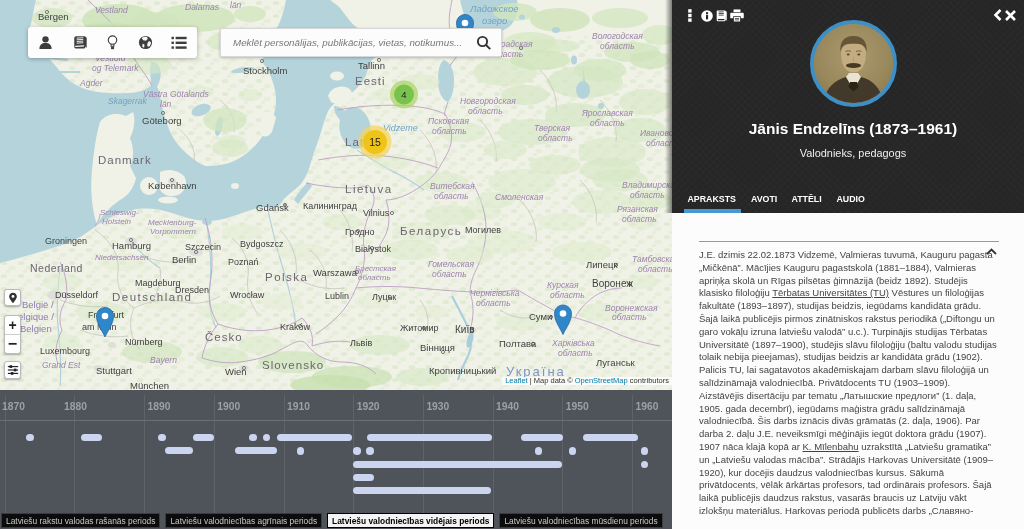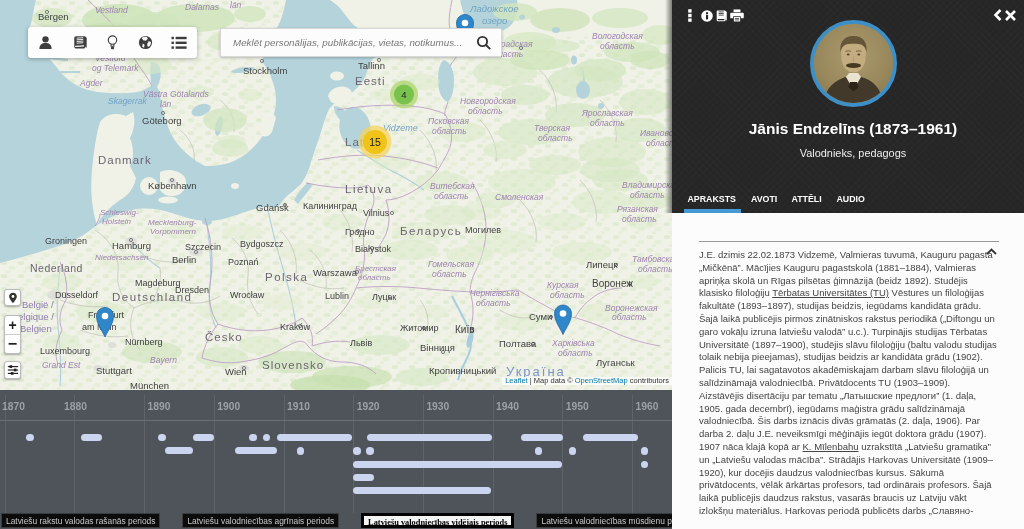--- a/index.html
+++ b/index.html
@@ -14,22 +14,22 @@
 #attrib { position:absolute; right:0; bottom:5px; height:8px; background:rgba(255,255,255,0.75); font-size:7.5px; color:#333; padding:0 3px; line-height:8px; }
 #attrib a { color:#0078a8; text-decoration:none; }
 
 #timeline { position:absolute; left:0; top:390px; width:672px; height:139px; background:#4e5459; }
 .decade { position:absolute; top:11px; font-size:10.3px; font-weight:bold; color:#9aa1a7; }
 .gline { position:absolute; top:5px; bottom:16px; width:1px; background:#5d6367; }
 #tl-sep { position:absolute; left:0; right:0; top:29.5px; height:1px; background:#6a7075; }
 .bar { position:absolute; height:7px; border-radius:3.5px; background:#ccd5f0; }
 .dot { position:absolute; width:7.5px; height:7.5px; border-radius:50%; background:#ccd5f0; }
 #legend { position:absolute; left:0; bottom:0; height:16px; width:672px; display:flex; }
-.chip { background:#0c0c0c; color:#c9c9c9; font-size:8.4px; height:15px; line-height:14px; padding:0 4px; margin-right:22px; border:1px solid #3c3c3c; white-space:nowrap; }
-.chip.sel { background:#f4f4f4; color:#000; font-weight:bold; border:3px solid #000000;font-family:Liberation Serif, serif; }
+.chip { background:#0c0c0c; color:#c9c9c9; font-size:8.4px; height:15px; line-height:14px; padding:0 4px; margin-right:5px; border:1px solid #3c3c3c; white-space:nowrap; }
+.chip.sel { background:#f4f4f4; color:#000; font-weight:bold; border:1px solid #000000; }
 
 #panel { position:absolute; left:672px; top:0; width:352px; height:529px; background:#fcfcfc; }
 #phead { position:absolute; left:0; top:0; width:352px; height:213px; background-color:#262626;
   background-image:
    repeating-linear-gradient(45deg, rgba(255,255,255,0.016) 0 1px, transparent 1px 5px),
    repeating-linear-gradient(-45deg, rgba(255,255,255,0.016) 0 1px, transparent 1px 5px);
 }
 #hicons { position:absolute; left:16px; top:9px; color:#fff; display:flex; align-items:center; }
 #hicons-r { position:absolute; right:8px; top:9px; color:#fff; display:flex; align-items:center; }
 #portrait { position:absolute; left:138px; top:19.5px; width:87px; height:87px; border-radius:50%; overflow:hidden; border:4px solid #3d8fc7; background:#9a8a5e; }

